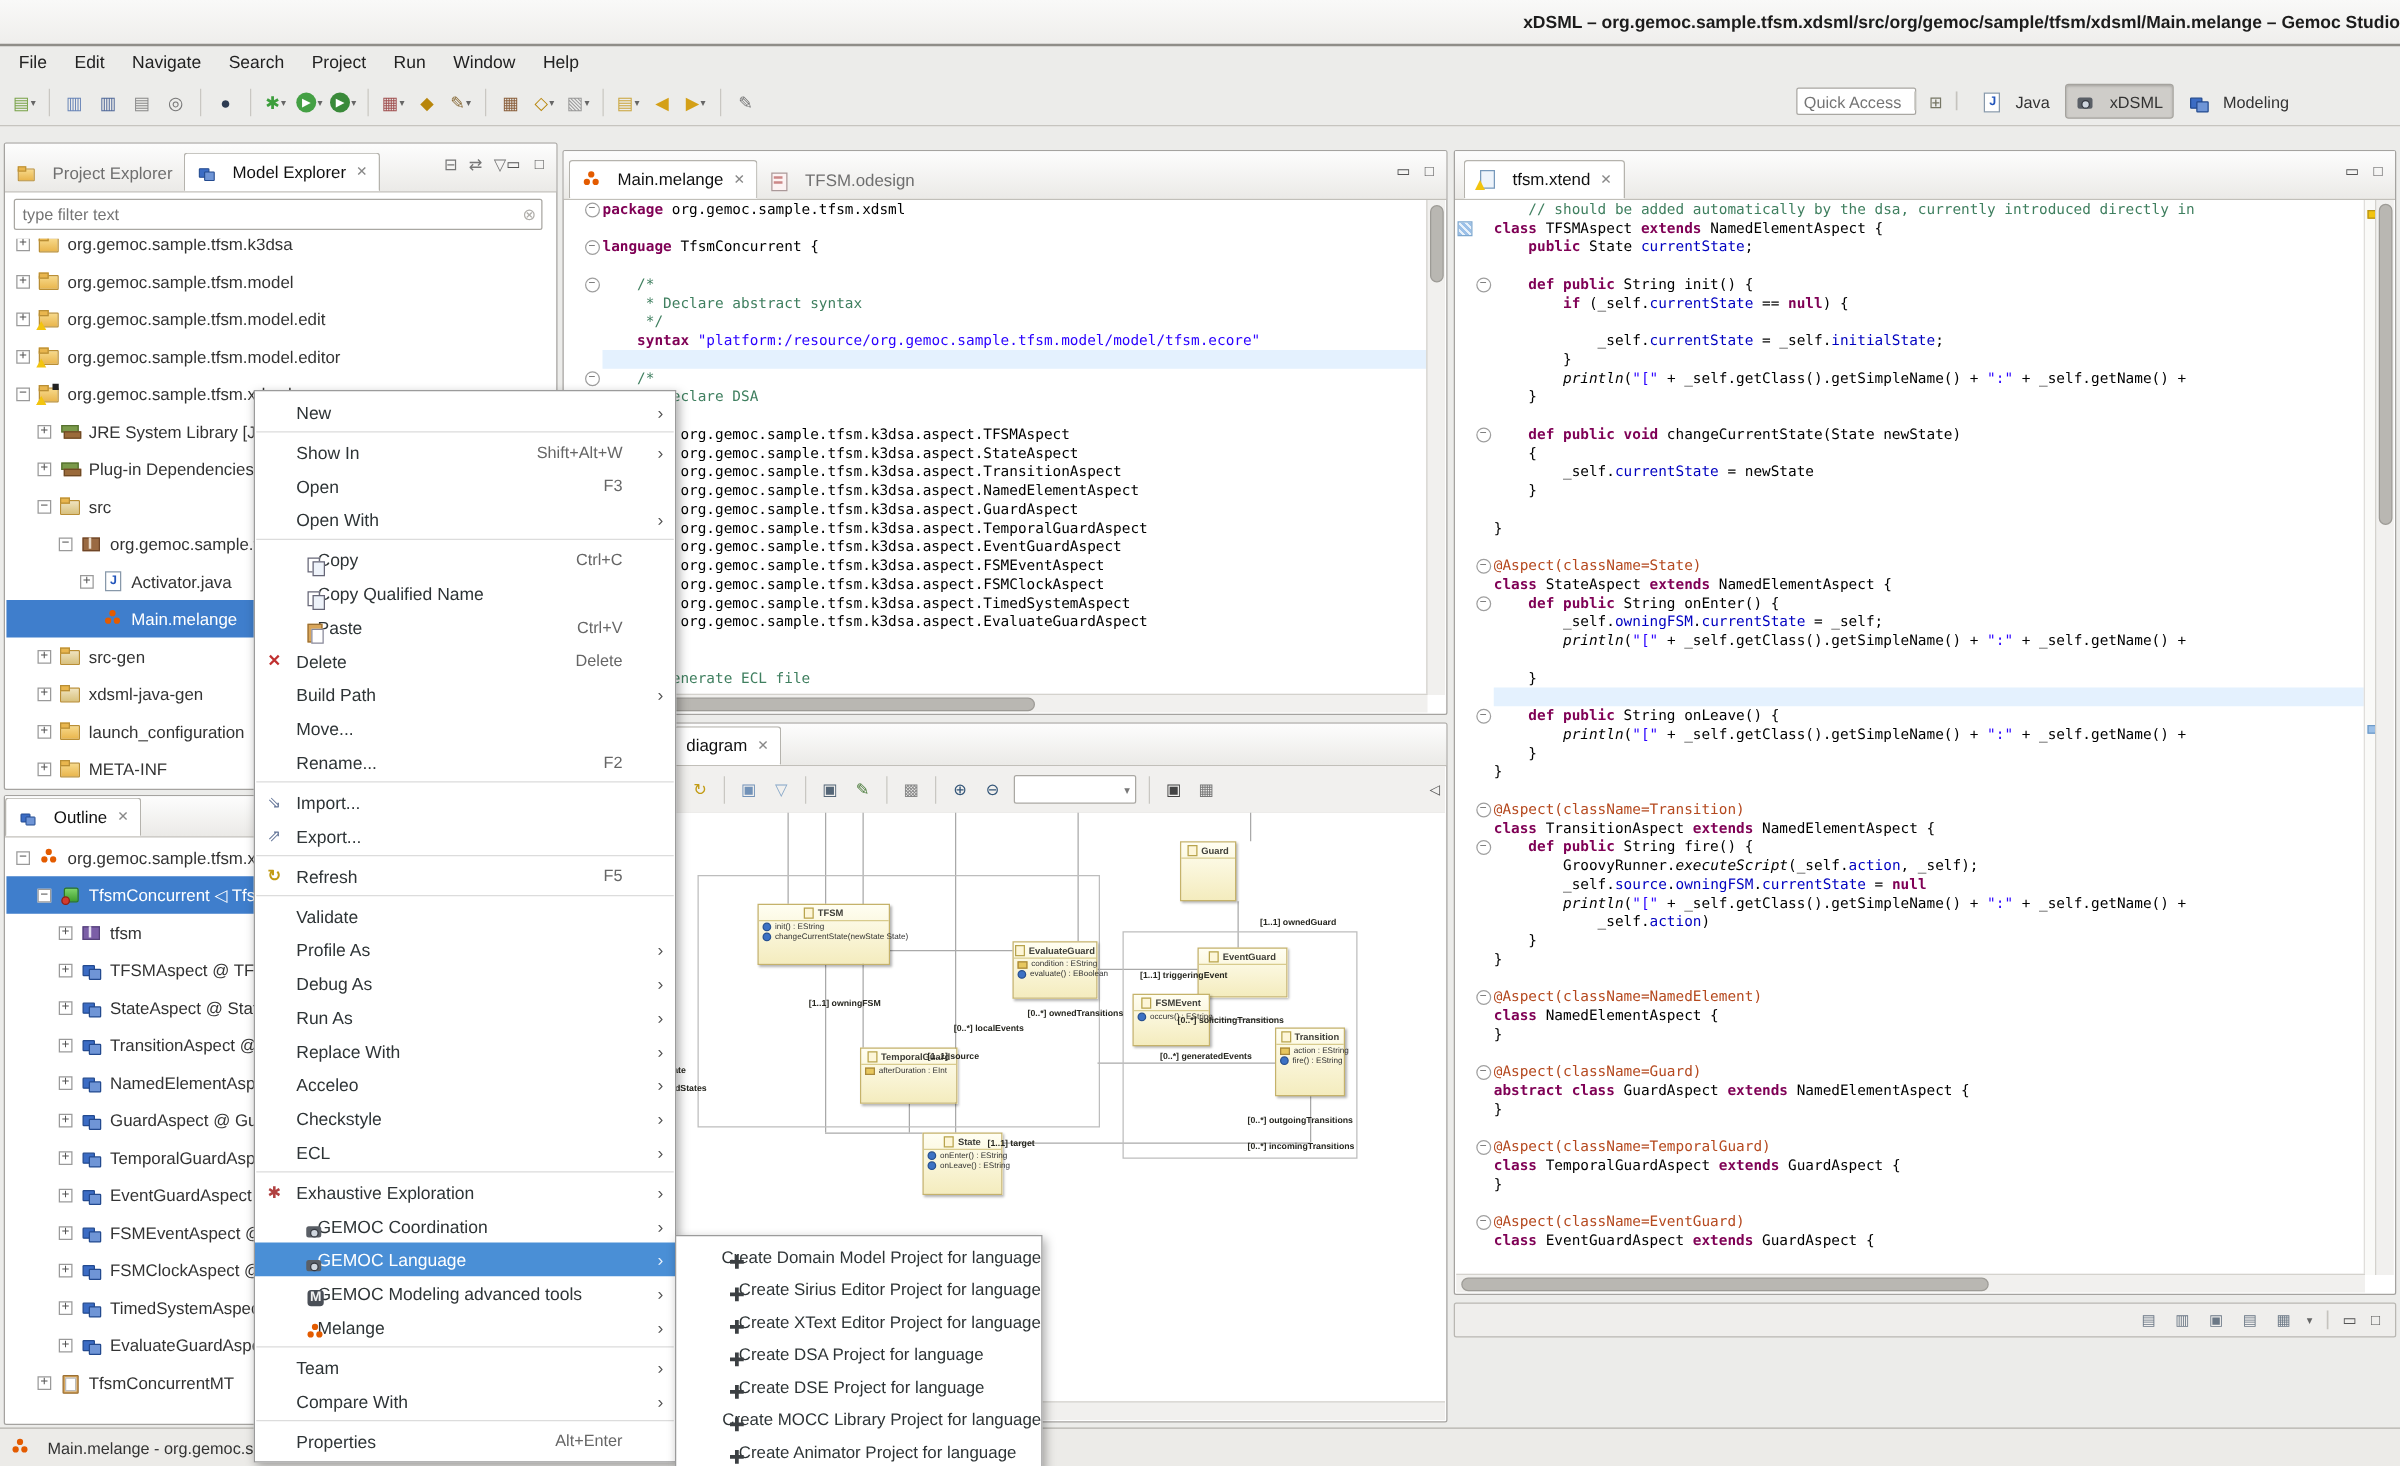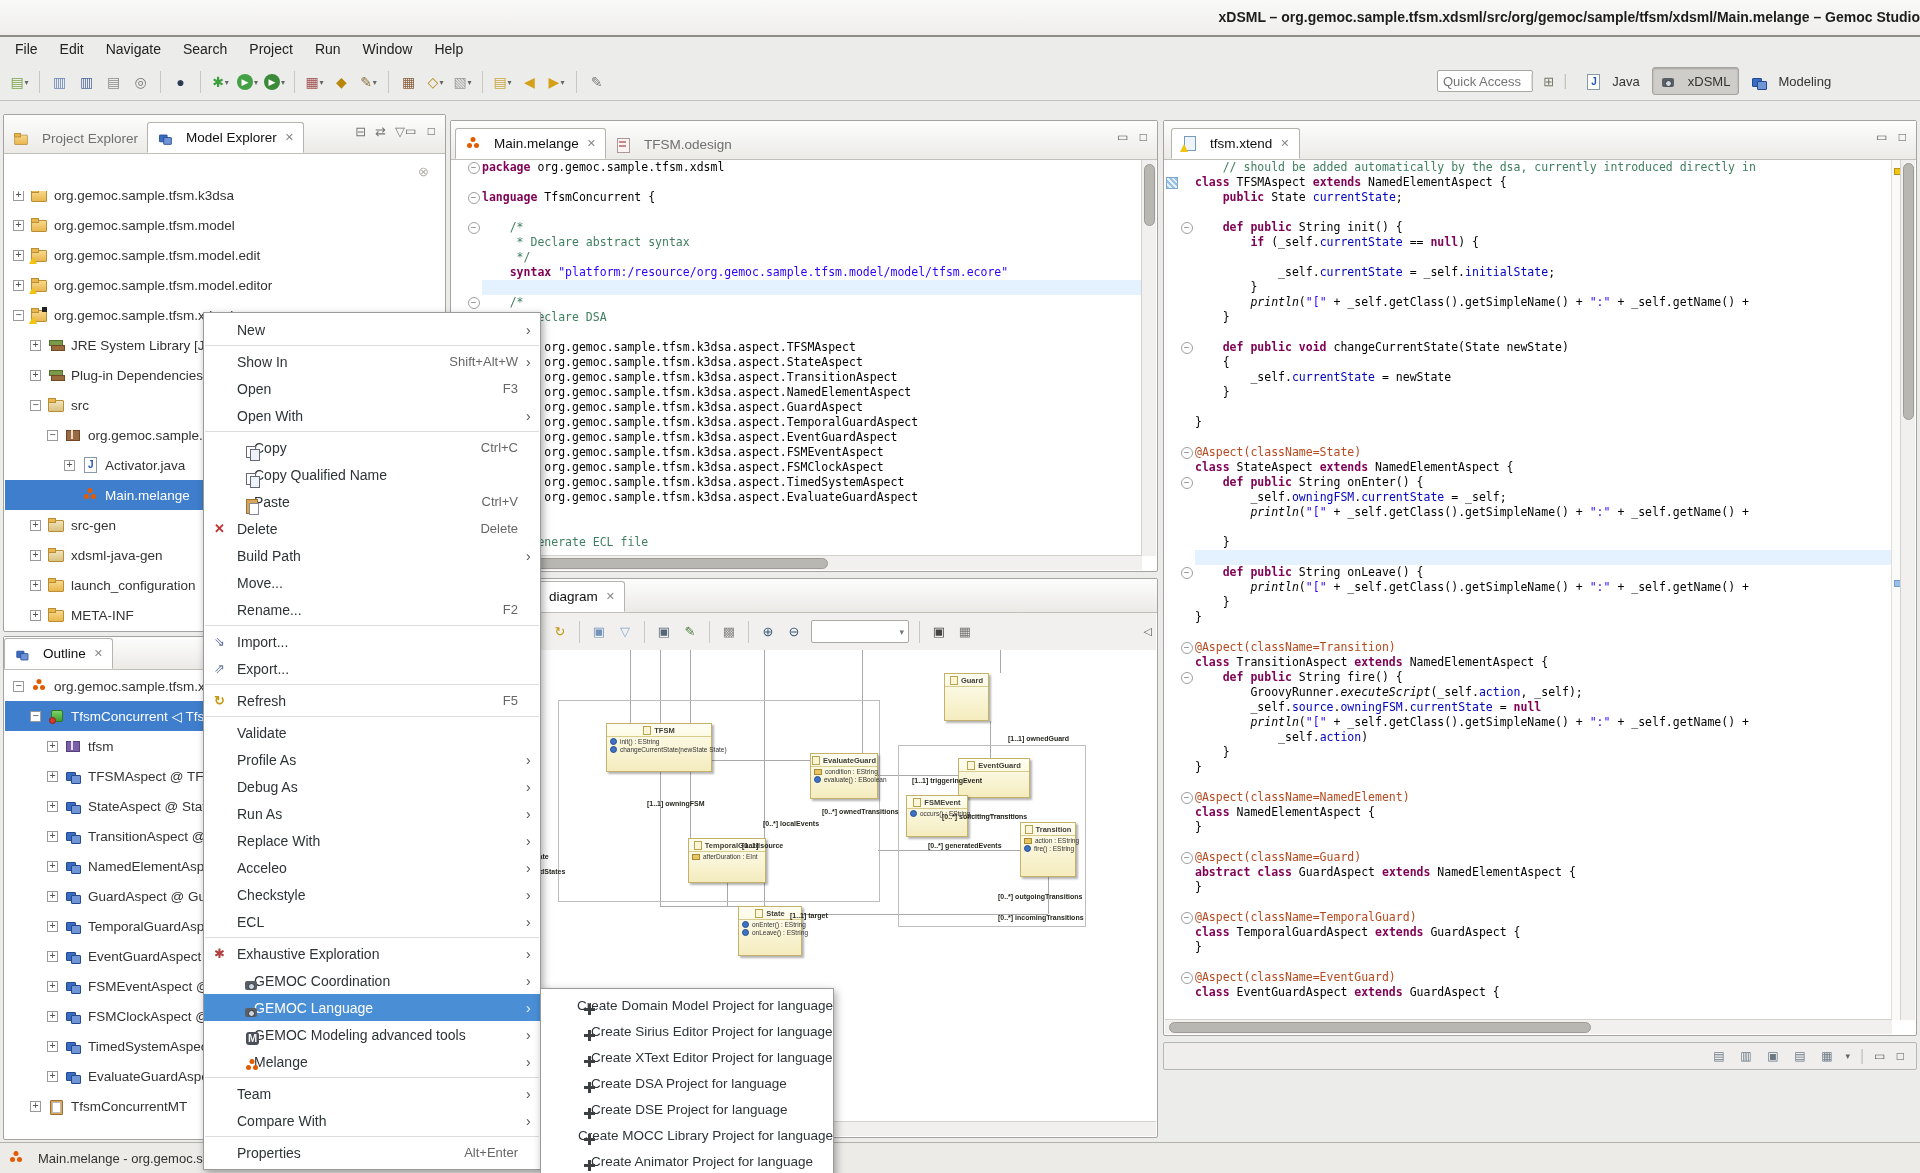--- a/index.html
+++ b/index.html
@@ -64,21 +64,21 @@
   .sbh{position:absolute;background:#f1f0ee;border-top:1px solid #d4d2cd}
   .sbt{position:absolute;background:#b9b7b2;border:1px solid #9d9b96;border-radius:7px}
   .ruler{position:absolute;background:#fafaf8;border-left:1px solid #e0dedb}
   
   .cmenu{position:absolute;background:#fff;border:1px solid #9b9b9b;box-shadow:2px 3px 8px rgba(0,0,0,.35);
     padding:3px 0;z-index:50}
   .mi{height:27px;display:flex;align-items:center;padding-left:33px;position:relative;
     font-size:14px;color:#2e3436}
   .smi{height:26px;font-size:13.5px}
   .mi .lab{flex:1;white-space:nowrap}
-  .mi .sc{color:#666;font-size:13px;margin-right:8px}
+  .mi .sc{color:#666;font-size:13px;margin-right:28px}
   .mi .arr{color:#555;font-size:14px;width:14px;text-align:left}
   .mi.hl{background:#4a8fd6;color:#fff}
   .mi.hl .sc,.mi.hl .arr{color:#e8f1fb}
   .msep{height:1px;background:#dcdcdc;margin:2px 1px}
   .mic{position:absolute;left:7px;top:5px;width:17px;height:17px;display:flex;align-items:center;
     justify-content:center;font-size:13px}
   
   #dcanvas{position:absolute;left:1px;top:71px;right:1px;bottom:15px;background:#fff;overflow:hidden}
   .dbox{position:absolute;background:linear-gradient(#fffef2,#f4ecbe);border:1px solid #c5b26a;
     box-shadow:1.5px 1.5px 2px rgba(0,0,0,.3);font-size:7px;box-sizing:border-box}
@@ -271,20 +271,21 @@
         <span>Model Explorer</span>
         <span class="tclose">✕</span>
       </div>
       <span class="viewicons">
         <span>⊟</span>
         <span>⇄</span>
         <span>▽</span>
       </span>
       <span class="minmax">▭ □</span>
     </div>
+  <input class="filterbox" placeholder="type filter text" style="">
   <span class="filterclear">⊗</span>
   <div class="treewrap" id="exp-tree" style="top:76px;bottom:1px">
       <div class="trow" style="margin-top: -11px;">
         <span class="exp" style="margin-left: 8px;">+</span>
         <span class="ticon ic-prj"></span>
         <span class="tl">org.gemoc.sample.tfsm.k3dsa</span>
       </div>
       <div class="trow">
         <span class="exp" style="margin-left: 8px;">+</span>
         <span class="ticon ic-prj"></span>

